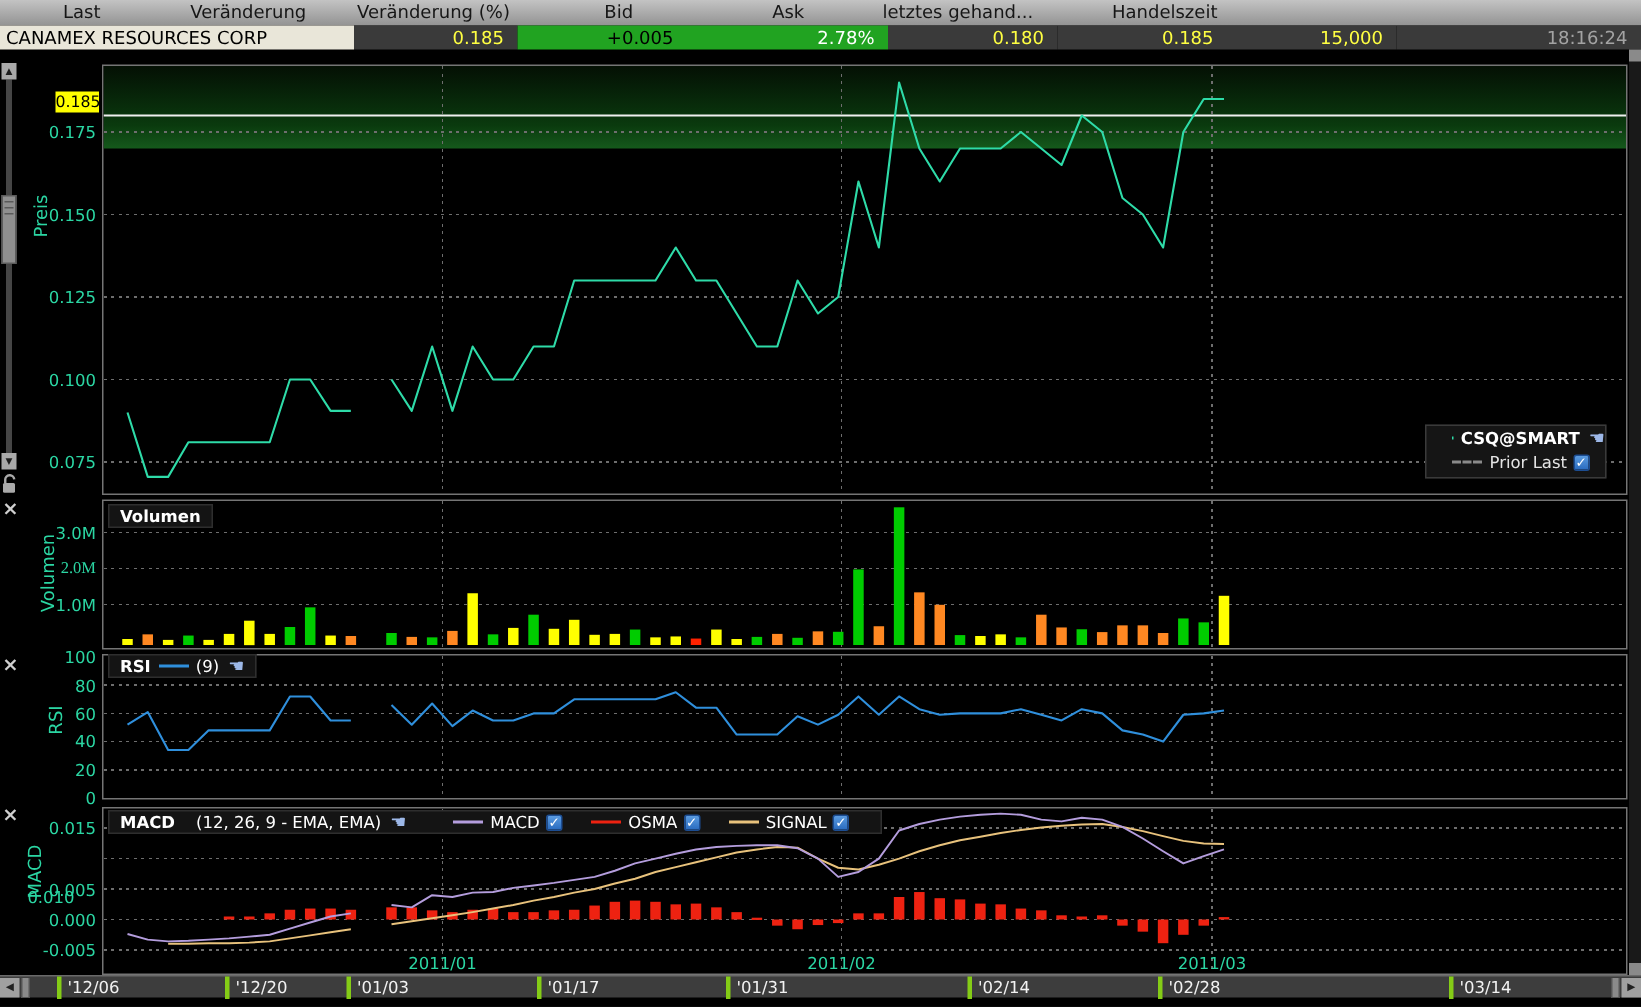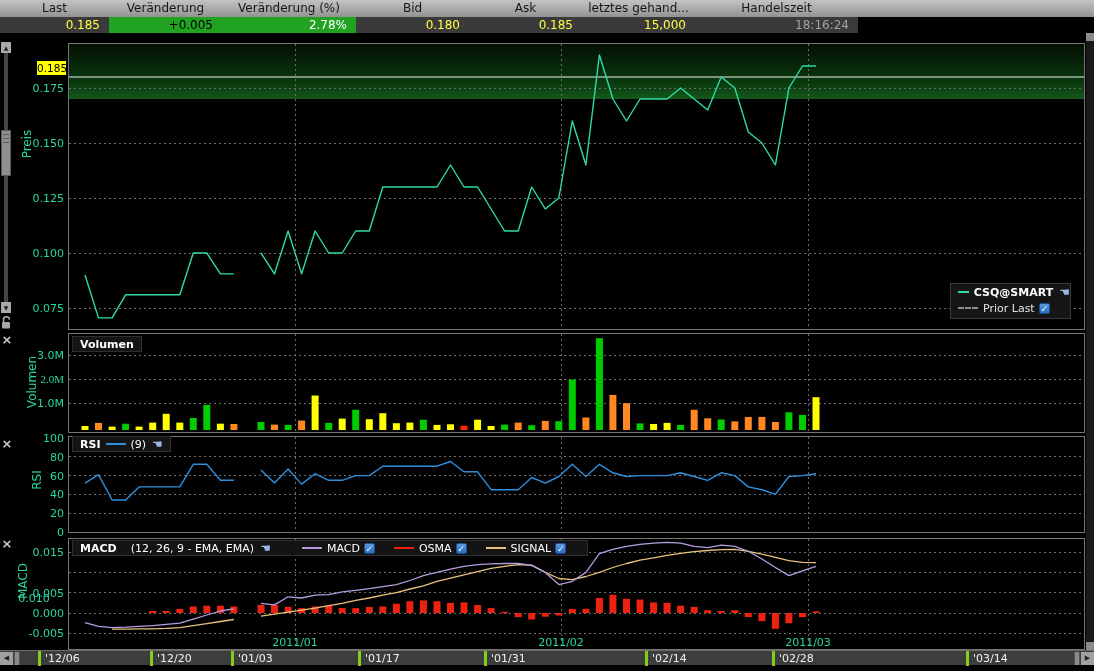--- a/index.html
+++ b/index.html
@@ -34,21 +34,21 @@
          box-sizing:border-box;z-index:6;white-space:nowrap;}
   .phead b{font-weight:bold;}
   .sample{display:inline-block;width:20px;height:0;border-top:2px solid #fff;margin:0 5px;}
   .sample.dashed{border-top-style:dashed;}
   .chk{display:inline-block;width:11px;height:11px;border-radius:2px;margin-left:4px;
        background:linear-gradient(#5b9be0,#2a6cc0);border:1px solid #1c4d92;color:#fff;
        font-size:9px;line-height:11px;text-align:center;box-sizing:border-box;}
   .hand{color:#9db8e8;font-size:12px;margin-left:6px;line-height:10px;}
   .legend{position:absolute;left:950px;top:283px;width:119px;height:34px;background:#151515;
           border:1px solid #3a3a3a;z-index:6;font-size:11px;color:#fff;}
-  .legrow{display:flex;align-items:center;height:16px;padding-left:2px;}
+  .legrow{display:flex;align-items:center;height:16px;padding-left:12px;}
   .monthlab{position:absolute;color:#2bd6a3;font-size:11px;width:70px;text-align:center;z-index:5;}
   
   .vsb{position:absolute;left:1px;top:42px;width:10px;height:271px;}
   .vsb .trk{position:absolute;left:3px;top:11px;width:4px;bottom:11px;background:#454545;}
   .sbtn{position:absolute;left:0;width:10px;height:11px;background:#a9a9a9;color:#1d1d1d;
         font-size:6px;line-height:11px;text-align:center;}
   .thumb{position:absolute;left:0;top:88px;width:10px;height:46px;background:#8f8f8f;
          border:1px solid #5c5c5c;box-sizing:border-box;}
   .thumb i{display:block;height:1px;background:#5a5a5a;margin:3px 1px 0 1px;}
   .xbtn{position:absolute;left:1px;width:12px;height:12px;color:#cfcfcf;font-size:13px;
@@ -74,20 +74,21 @@
   <div class="qhead" id="qhead">
       <div class="qh" style="width: 109px;">Last</div>
       <div class="qh" style="width: 113px;">Veränderung</div>
       <div class="qh" style="width: 134px;">Veränderung (%)</div>
       <div class="qh" style="width: 113px;">Bid</div>
       <div class="qh" style="width: 113px;">Ask</div>
       <div class="qh" style="width: 113px;">letztes gehand...</div>
       <div class="qh" style="width: 163px;">Handelszeit</div>
     </div>
   <div class="qrow" id="qrow">
+      <div class="qc t-name" style="width: 236px;">CANAMEX RESOURCES CORP</div>
       <div class="qc t-yellow" style="width: 109px;">0.185</div>
       <div class="qc t-greenb" style="width: 113px;">+0.005</div>
       <div class="qc t-greenw" style="width: 134px;">2.78%</div>
       <div class="qc t-yellow" style="width: 113px;">0.180</div>
       <div class="qc t-yellow" style="width: 113px;">0.185</div>
       <div class="qc t-yellow" style="width: 113px;">15,000</div>
       <div class="qc t-white" style="width: 163px;">18:16:24</div>
     </div>
 
   <div class="vsb">

